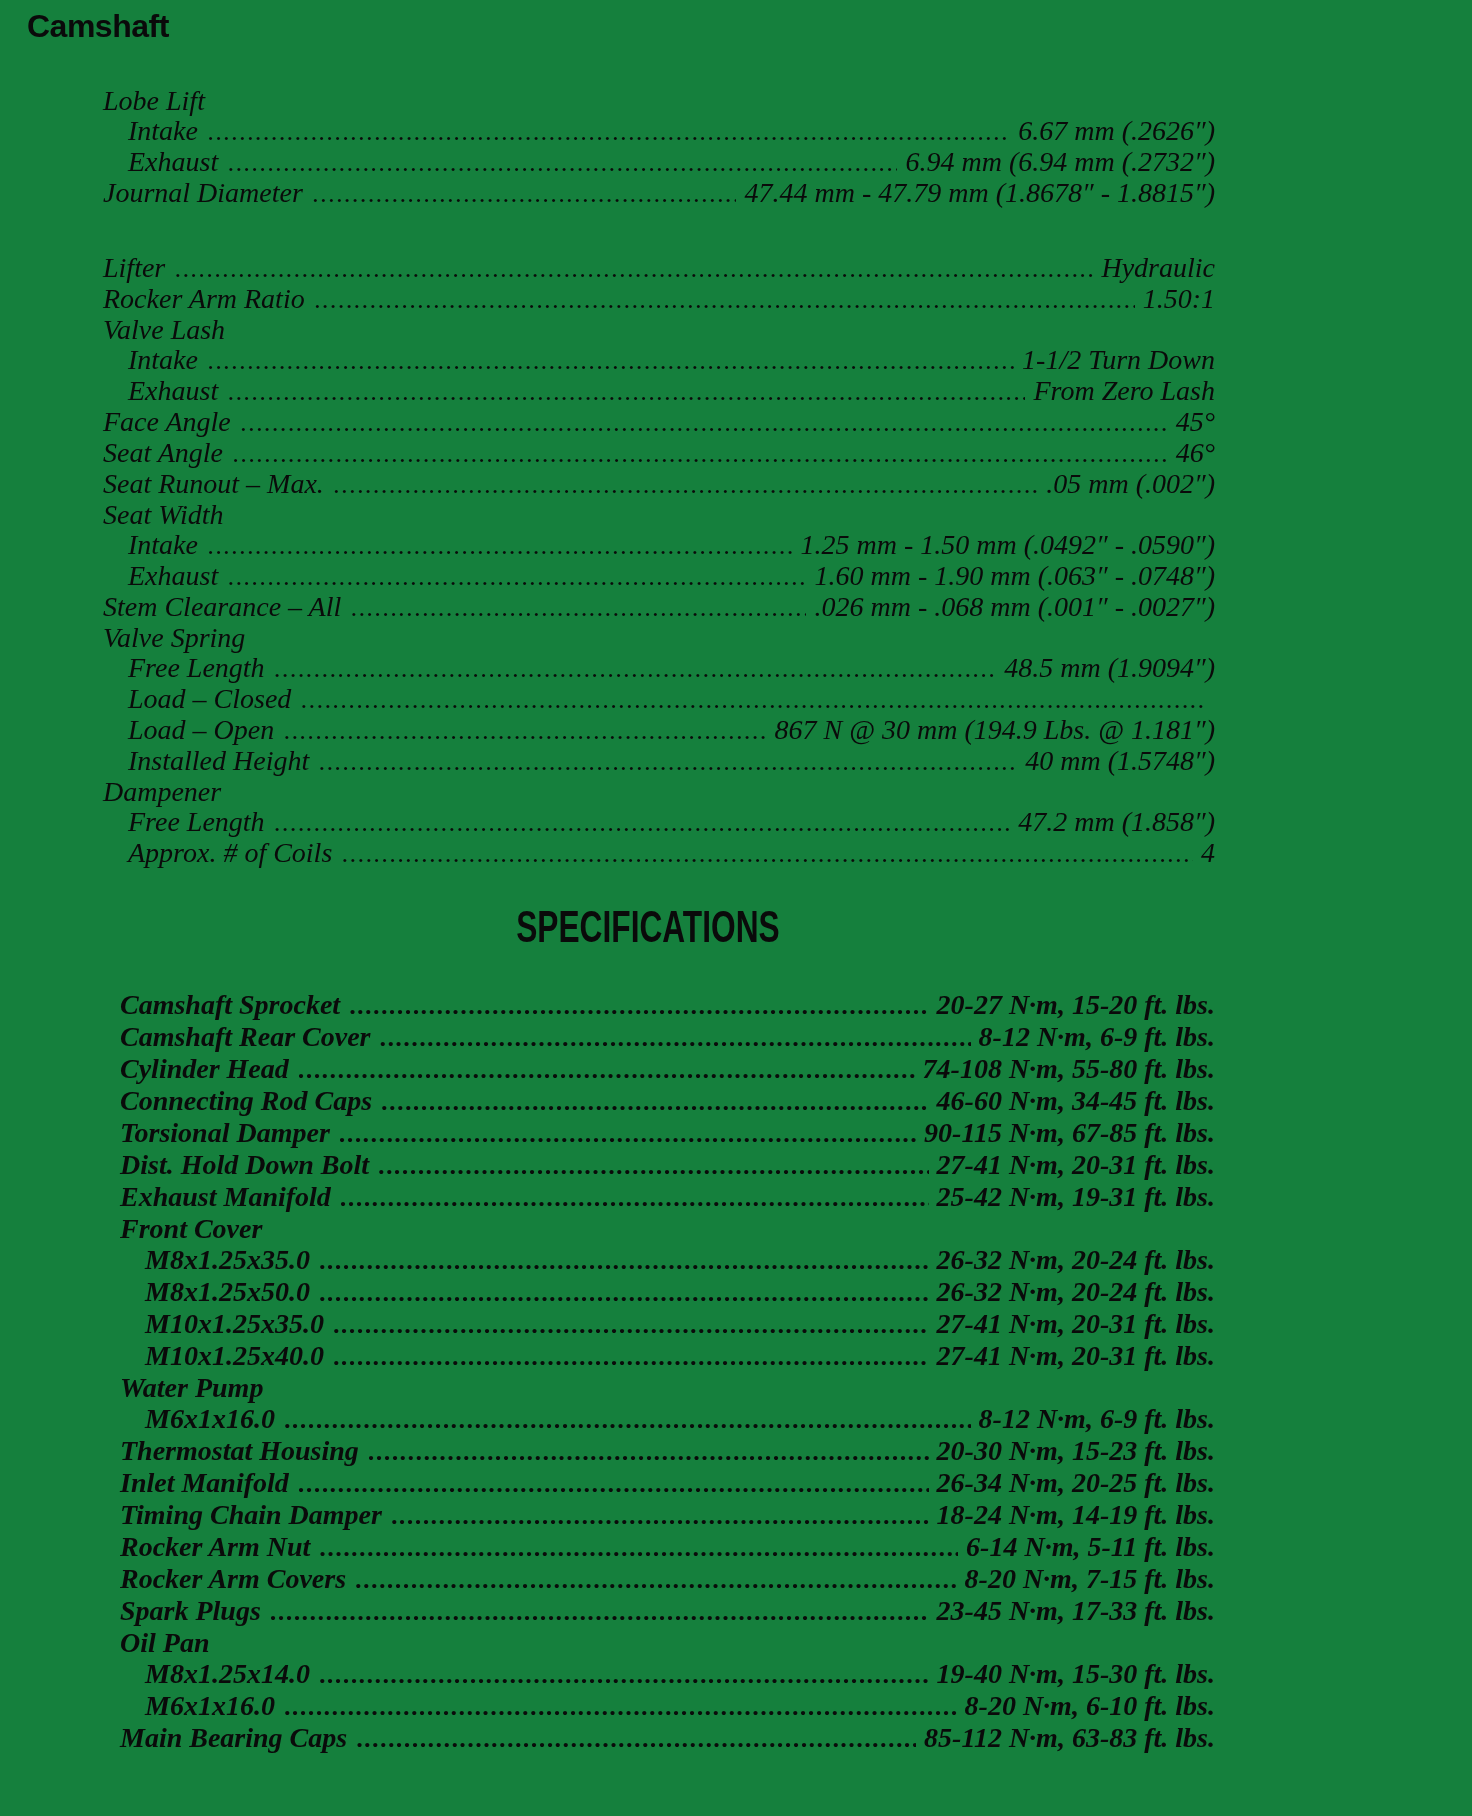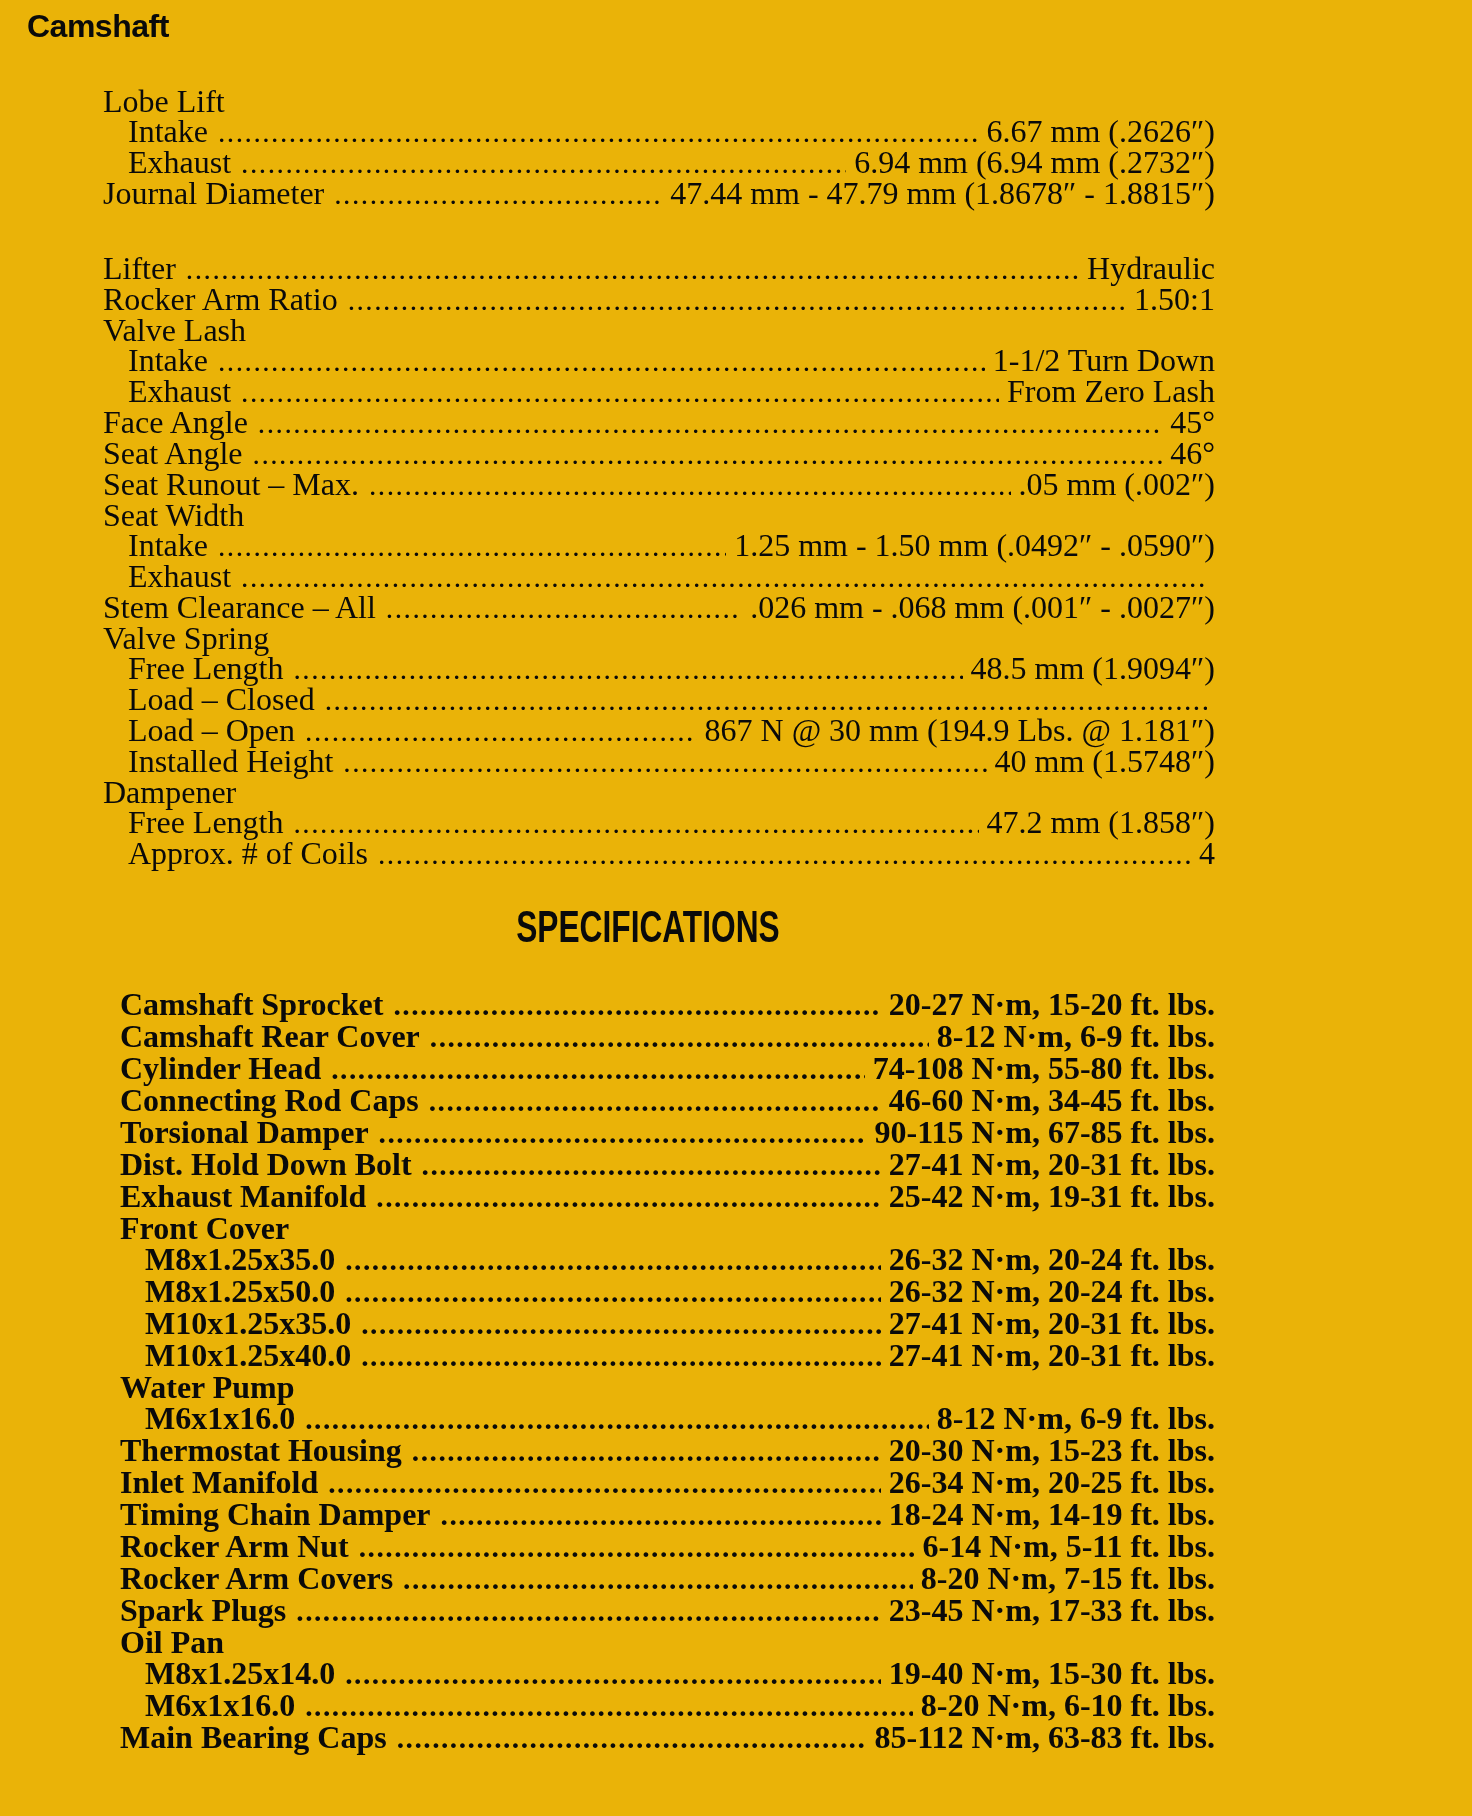--- a/index.html
+++ b/index.html
@@ -1,21 +1,21 @@
 <!DOCTYPE html>
 <html><head>
 <meta charset="utf-8">
 <style>
   html, body { margin: 0; padding: 0; background: #e8e8e4; }
   .page {
     position: relative;
     width: 1472px;
     height: 1816px;
     margin: 0 auto;
-    background: #eab308;
+    background: #15803d;
     color: #0a0a0a;
     box-sizing: border-box;
     padding-top: 10px;
     font-family: "Liberation Serif", serif;
     overflow: hidden;
   }
   .sec-heading {
     font-family: "Liberation Sans", sans-serif;
     font-weight: bold;
     font-size: 32px;
@@ -35,22 +35,23 @@
     font-weight: bold;
     font-size: 44px;
     line-height: 1;
     transform: scaleX(0.72);
     transform-origin: center;
     letter-spacing: 0px;
   }
   .list {
     margin-left: 103px;
     width: 1112px;
-    font-size: 32px;
+    font-size: 28px;
     line-height: 30px;
+    font-style: italic;
   }
   .list-top-gap { margin-top: 44px; }
   .list-specs {
     margin-left: 120px;
     width: 1095px;
     line-height: 31px;
     font-weight: bold;
   }
   .row {
     display: flex;
@@ -146,20 +147,21 @@
 
   </div>
       <div class="row indent-1">
     <span class="label">Intake</span>
     <span class="dots"></span>
     <span class="value">1.25 mm - 1.50 mm (.0492″ - .0590″)</span>
   </div>
       <div class="row indent-1">
     <span class="label">Exhaust</span>
     <span class="dots"></span>
+    <span class="value">1.60 mm - 1.90 mm (.063″ - .0748″)</span>
   </div>
       <div class="row indent-0">
     <span class="label">Stem Clearance – All</span>
     <span class="dots"></span>
     <span class="value">.026 mm - .068 mm (.001″ - .0027″)</span>
   </div>
       <div class="row indent-0 group">
     <span class="label">Valve Spring</span>
 
   </div>

